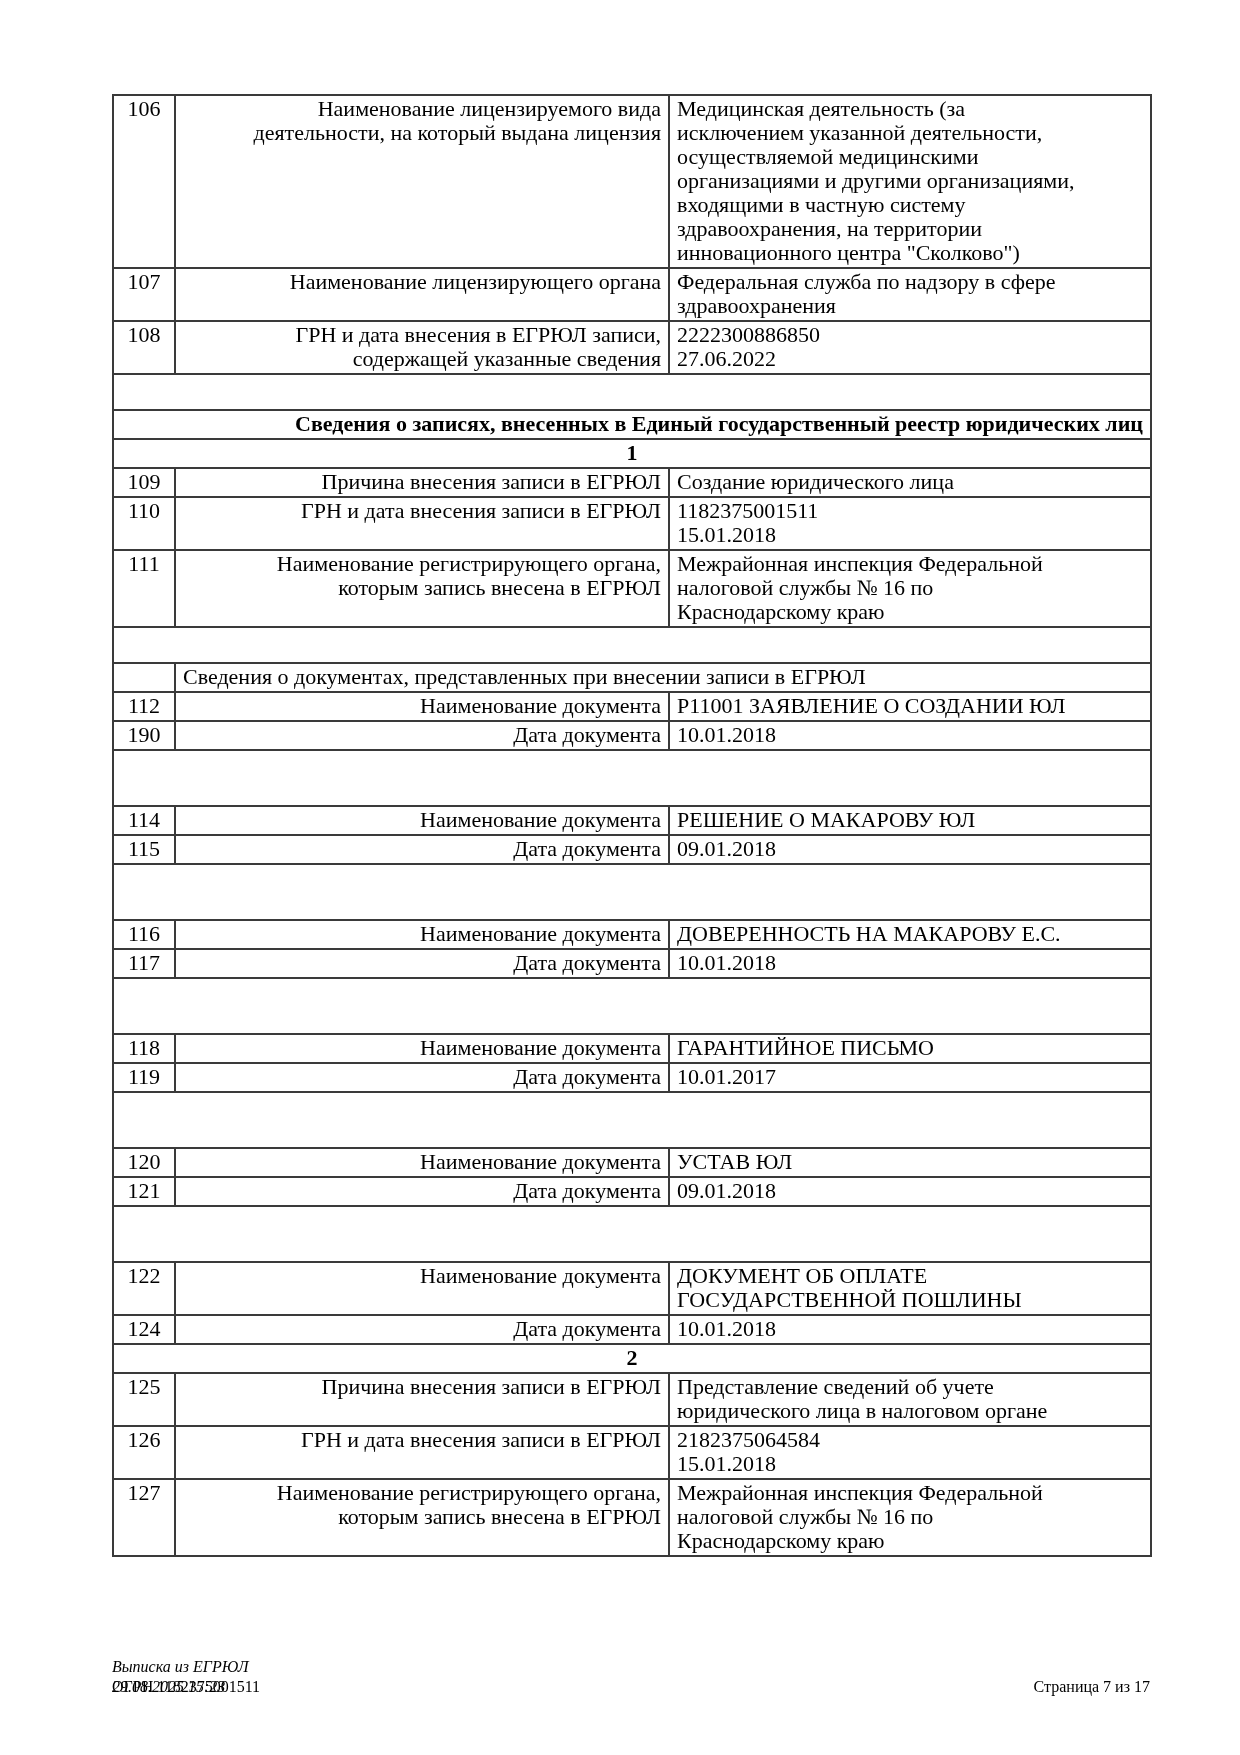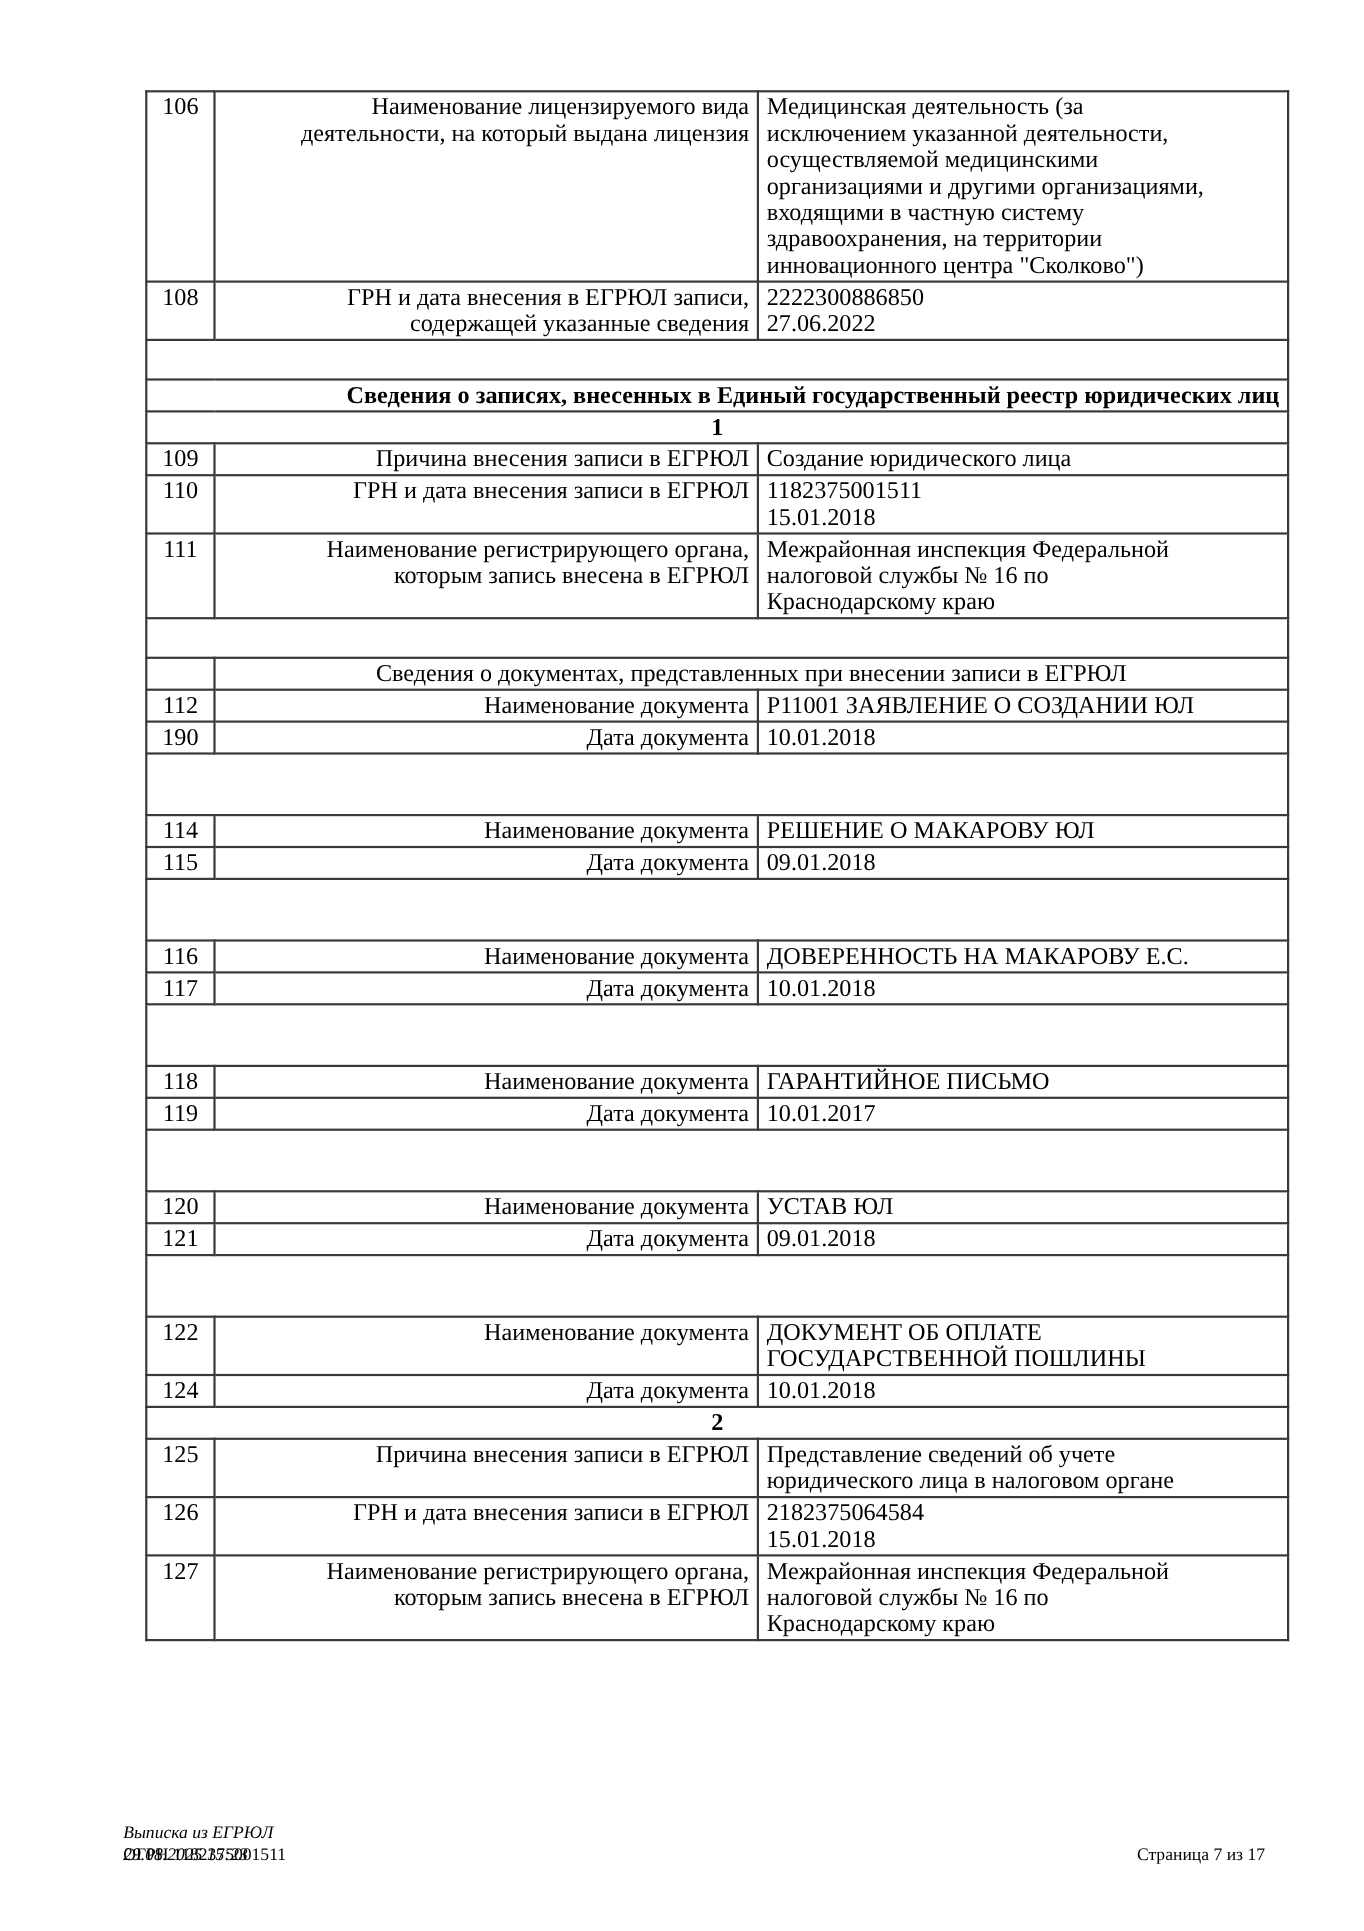--- a/index.html
+++ b/index.html
@@ -8,25 +8,24 @@
     width:1240px;
     height:1755px;
     background:#ffffff;
     font-family:"Liberation Serif","DejaVu Serif",serif;
     color:#000000;
     overflow:hidden;
   }
   table.doc{
     position:absolute;
     left:112px;
-    top:82px;
+    top:94px;
     width:1038px;
     border-collapse:collapse;
     table-layout:fixed;
-    margin-left:20px;
   }
   table.doc td{
     border:2px solid #3a3a3a;
     vertical-align:top;
     font-size:22px;
     line-height:24px;
     padding:1px 7px 2px 7px;
     overflow:hidden;
   }
   td.num{ text-align:center; padding-left:2px; padding-right:2px; }
@@ -38,21 +37,21 @@
   td.section{
     font-weight:bold;
     text-align:right;
     padding-top:3px;
     padding-bottom:3px;
   }
   td.group{
     font-weight:bold;
     text-align:center;
   }
-  td.subhead{ text-align:center; }
+  td.subhead{ text-align:left; }
   .footer{
     position:absolute;
     left:112px;
     top:1657px;
     width:1038px;
     font-size:16px;
     line-height:20px;
   }
   .f-left{ position:absolute; left:0; top:0;font-style:italic; }
   .f-center{ position:absolute; left:0; right:0; top:20px; text-align:left; }
@@ -77,20 +76,26 @@
 деятельности, на который выдана лицензия</td>
       <td class="val">Медицинская деятельность (за
 исключением указанной деятельности,
 осуществляемой медицинскими
 организациями и другими организациями,
 входящими в частную систему
 здравоохранения, на территории
 инновационного центра "Сколково")</td>
     </tr>
     <tr>
+      <td class="num">107</td>
+      <td class="lbl">Наименование лицензирующего органа</td>
+      <td class="val">Федеральная служба по надзору в сфере
+здравоохранения</td>
+    </tr>
+    <tr>
       <td class="num">108</td>
       <td class="lbl">ГРН и дата внесения в ЕГРЮЛ записи,
 содержащей указанные сведения</td>
       <td class="val">2222300886850
 27.06.2022</td>
     </tr>
 
     <tr class="spacer sp-s">
           <td colspan="3"></td>
         </tr>

